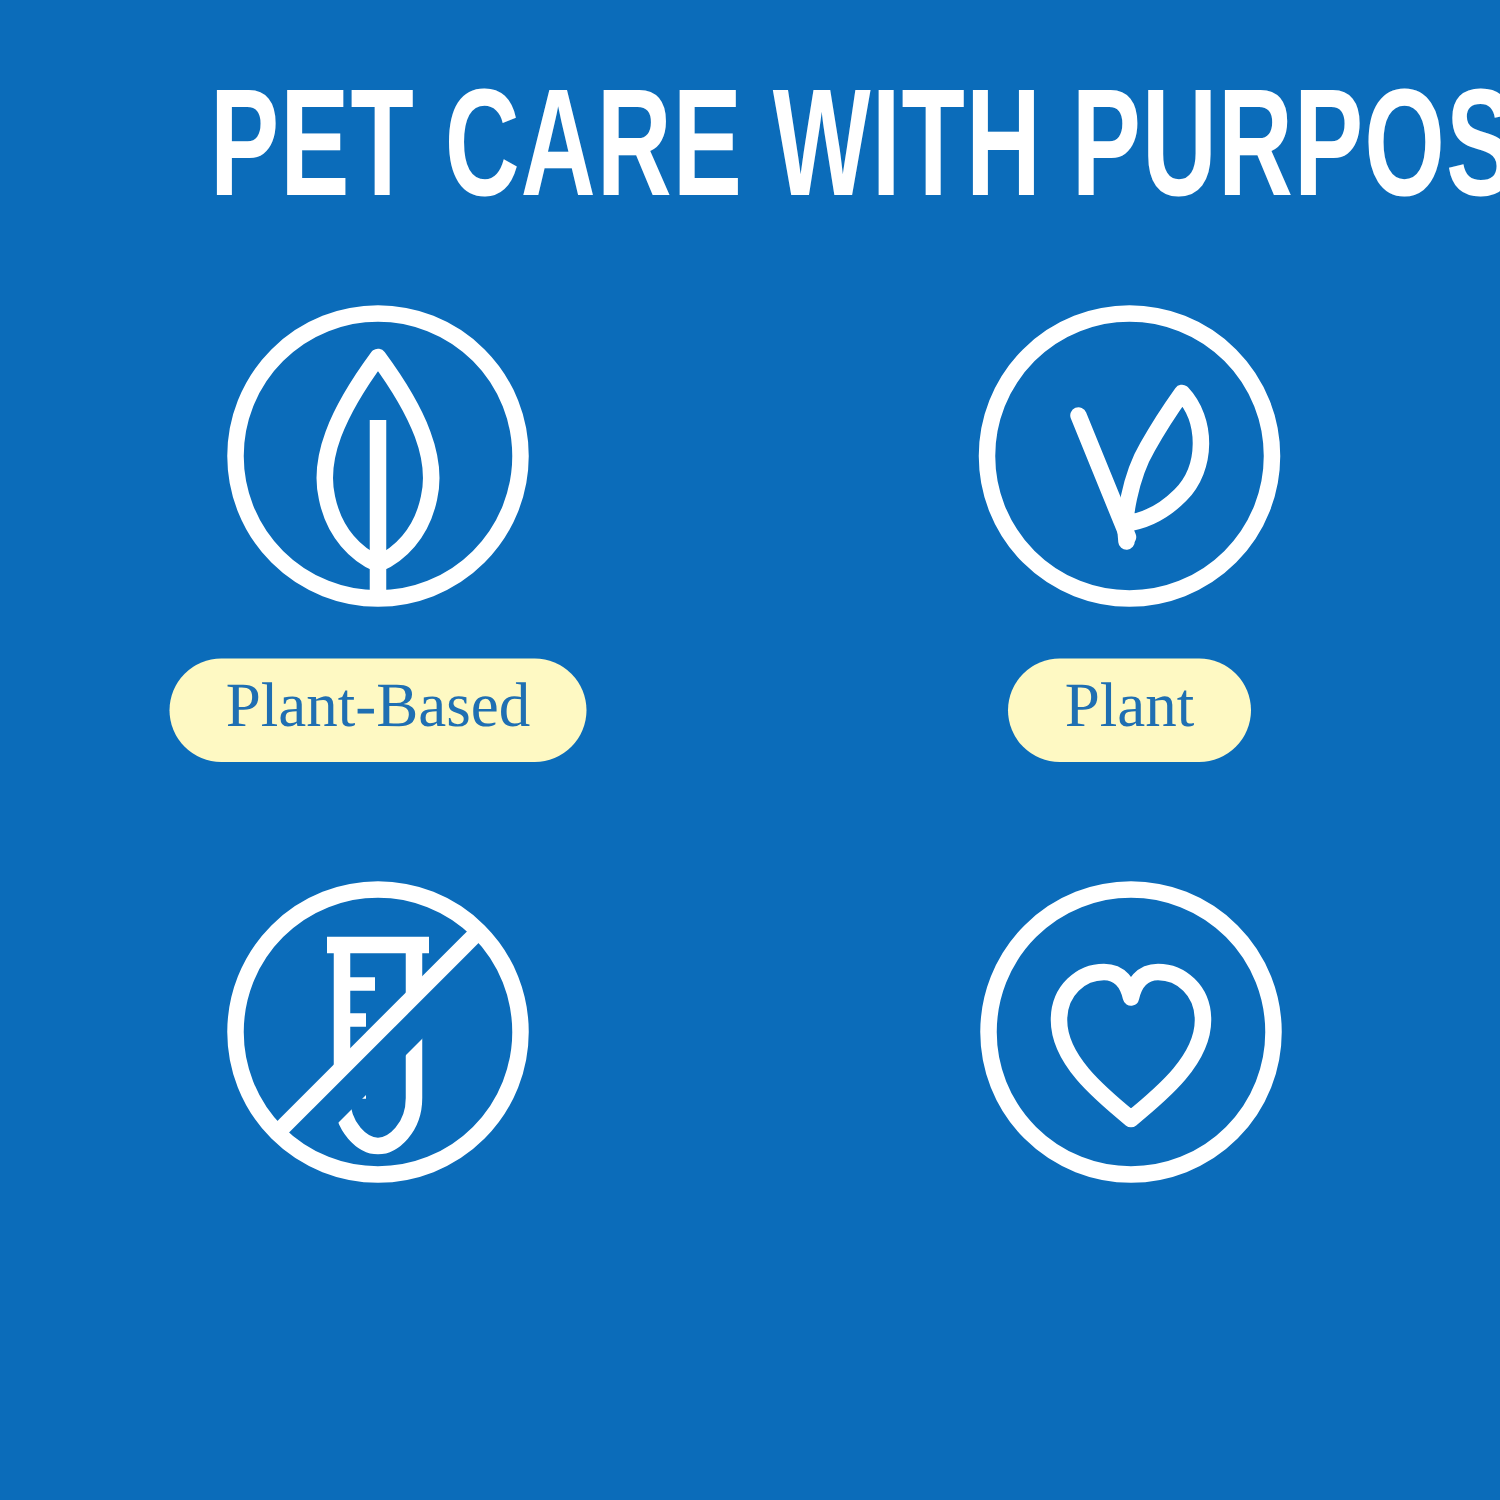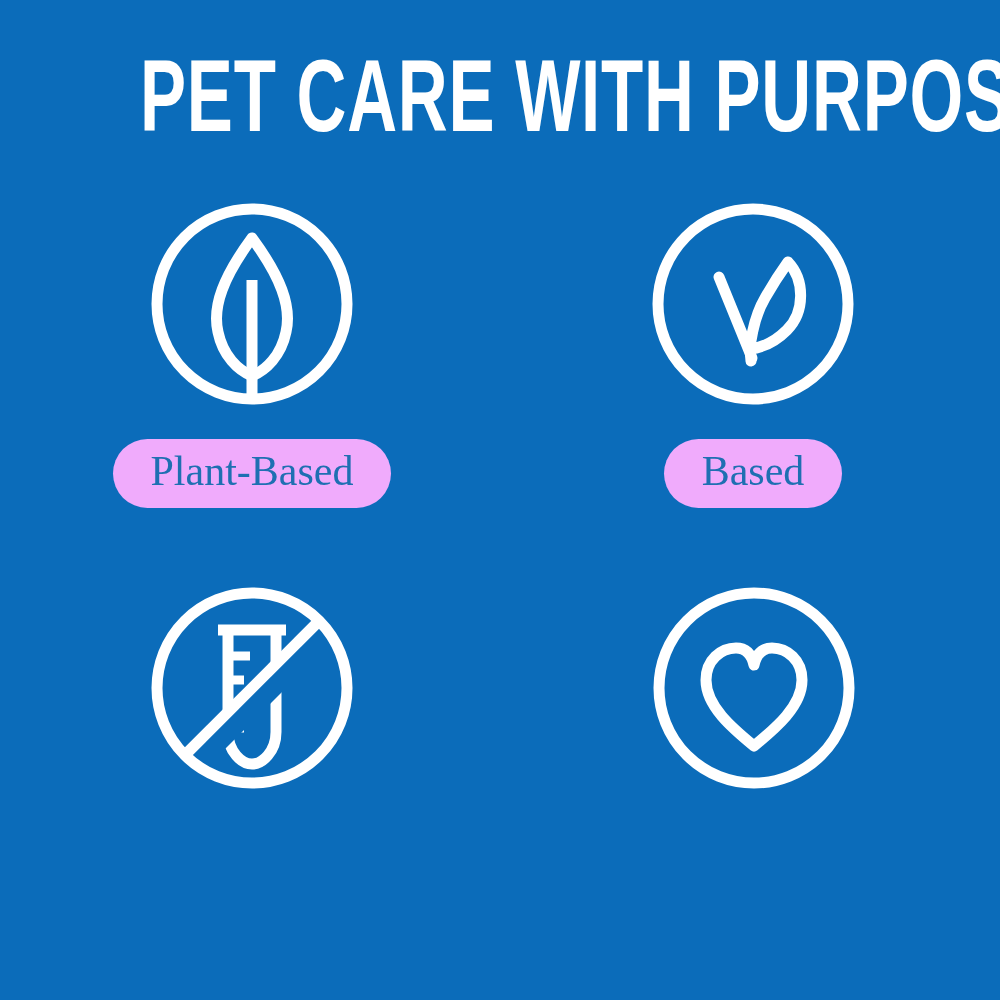--- a/index.html
+++ b/index.html
@@ -60,21 +60,21 @@
     height: 212px;
     display: block;
   }
   .icon-wrap svg {
     display: block;
     width: 100%;
     height: 100%;
   }
   .pill {
     margin-top: 29px;
-    background: #f0abfc;
+    background: #fef9c3;
     border-radius: 999px;
     color: #1f6fb2;
     font-family: "Liberation Serif", "DejaVu Serif", serif;
     font-size: 42px;
     line-height: 1;
     padding: 11px 38px 16px 38px;
     white-space: nowrap;
     text-align: center;
     box-sizing: border-box;
     min-width: 0;
@@ -115,21 +115,21 @@
           <circle cx="106" cy="106" r="95" fill="none" stroke="#ffffff" stroke-width="11"></circle>
 
           <path d="M72 79 L 105 160" fill="none" stroke="#ffffff" stroke-width="11" stroke-linecap="round"></path>
 
           <path d="M141 64 C 158 82, 158 114, 140 132 C 126 146, 112 150, 103 151
                    C 103 151, 105 122, 118 100 C 127 84, 136 71, 141 64 Z" fill="none" stroke="#ffffff" stroke-width="11" stroke-linejoin="round"></path>
 
           <path d="M103 151 L 104 163" fill="none" stroke="#ffffff" stroke-width="11" stroke-linecap="round"></path>
         </svg>
       </div>
-      <div class="pill">Based</div>
+      <div class="pill">Plant</div>
     </div>
 
     <div class="badge cell-2">
       <div class="icon-wrap">
         <svg viewBox="0 0 212 212" xmlns="http://www.w3.org/2000/svg">
           <defs>
             <clipPath id="tubeClip">
 
               <path d="M0 0 H212 V212 H0 Z
                        M46 164 L164 46 L182 64 L64 182 Z" clip-rule="evenodd"></path>

